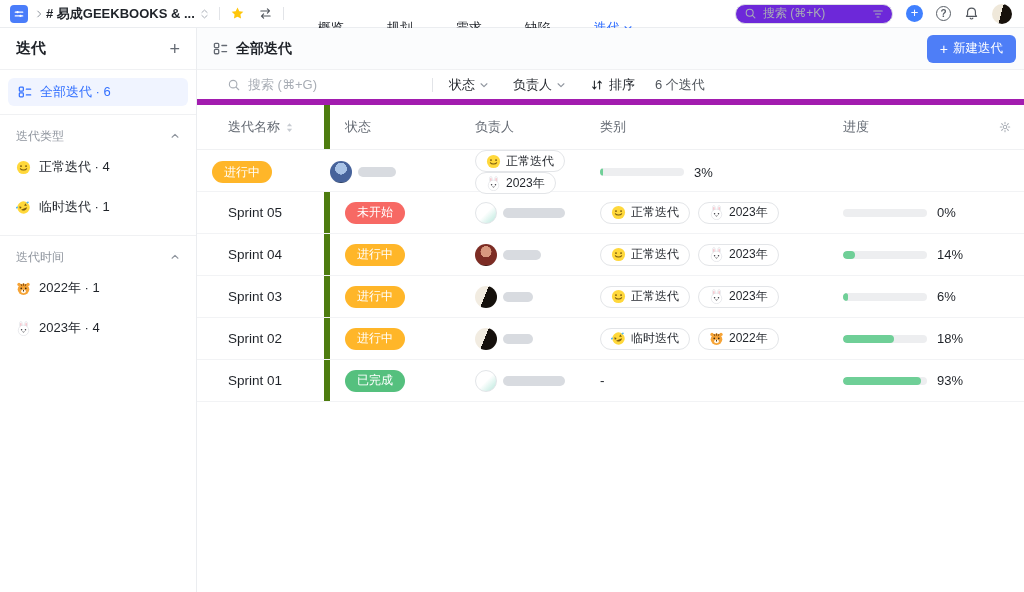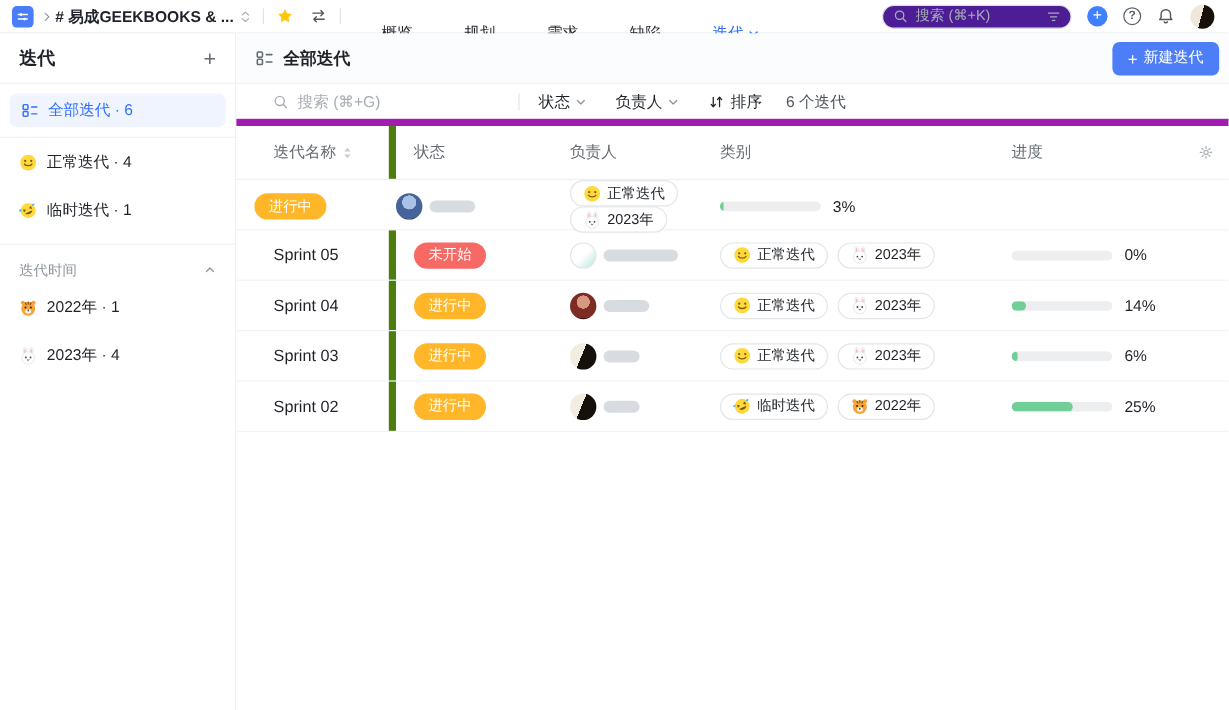--- a/index.html
+++ b/index.html
@@ -19,21 +19,21 @@
   .vdiv { width:1px; height:13px; background:#e2e4e8; margin:0 10px; }
   .icon-btn { display:flex; align-items:center; cursor:pointer; }
   .top-nav { display:flex; gap:43px; margin-left:24px; }
   .nav-item { position:relative; height:28px; display:flex; align-items:center; gap:3px;
               font-size:13px; font-weight:500; cursor:pointer; color:#1f2329;margin-top:28px; }
   .nav-item.active { color:#3370ff; }
   .nav-item.active::after { content:""; position:absolute; left:-2px; right:-2px; bottom:0;
               height:2px; border-radius:1px; background:#3370ff; }
   .tb-right { margin-left:auto; display:flex; align-items:center; gap:13px; }
   .search-pill { width:158px; height:20px; border:1px solid #dde0e4; border-radius:11px;
-              display:flex; align-items:center; gap:6px; padding:0 8px; background:#4c1d95;
+              display:flex; align-items:center; gap:6px; padding:0 8px; background:#6d28d9;
               color:#a8adb5; font-size:12px; cursor:text; }
   .search-pill .ph { flex:1; white-space:nowrap; overflow:hidden; }
   .plus-btn { width:17px; height:17px; border-radius:50%; background:#4080ff; color:#fff;
               font-size:13px; line-height:15px; text-align:center; cursor:pointer; }
   .help-btn { width:15px; height:15px; border-radius:50%; border:1.4px solid #5a6068;
               color:#5a6068; font-size:10px; font-weight:700; display:flex; align-items:center;
               justify-content:center; cursor:pointer; }
   .avatar-top { width:20px; height:20px; border-radius:50%; cursor:pointer;
               background:linear-gradient(105deg,#efe8da 46%,#17110b 46%); }
 
@@ -207,20 +207,26 @@
           <span class="emoji">
             <svg viewBox="0 0 16 16" width="14" height="14" fill="none" stroke="currentColor" stroke-width="1.4">
               <rect x="1.5" y="2.5" width="4.6" height="4.6" rx="1"></rect>
               <rect x="1.5" y="9" width="4.6" height="4.6" rx="1"></rect>
               <path d="M9.5 4.8h5M9.5 11.3h5" stroke-linecap="round"></path>
             </svg>
           </span>
           <span>全部迭代 · 6</span>
         </div>
         <div class="sb-section">
+          <div class="sb-sec-head">
+            <span>迭代类型</span>
+            <span><svg viewBox="0 0 12 12" width="10" height="10">
+                <path d="M2.5 7.5L6 4l3.5 3.5" stroke="#8f959e" fill="none" stroke-width="1.3" stroke-linecap="round" stroke-linejoin="round"></path>
+              </svg></span>
+          </div>
           <div class="sb-item">
             <span class="emoji">
               <svg viewBox="0 0 16 16" width="15" height="15">
                 <circle cx="8" cy="8" r="7" fill="#ffd83b"></circle>
                 <circle cx="5.3" cy="6.5" r="1" fill="#795a10"></circle>
                 <circle cx="10.7" cy="6.5" r="1" fill="#795a10"></circle>
                 <path d="M4.7 9.3c1 1.9 5.6 1.9 6.6 0" stroke="#795a10" stroke-width="1.2" fill="none" stroke-linecap="round"></path>
               </svg>
             </span>
             <span>正常迭代 · 4</span>
@@ -550,19 +556,35 @@
                   <circle cx="10.4" cy="7.8" r=".9" fill="#3c2a12"></circle>
                   <path d="M8 9.8v1" stroke="#3c2a12" stroke-width="1" stroke-linecap="round"></path>
                 </svg>
               </span>
               <span>2022年</span>
             </span></div>
           <div class="cell-progress">
             <span class="track">
               <span class="fill" style="width:61%"></span>
             </span>
-            <span class="pct">25%</span>
+            <span class="pct">18%</span>
+          </div>
+          <div></div>
+        </div>
+        <div class="trow">
+          <div class="cell-name">Sprint 01</div>
+          <div class="cell-status"><span class="pill done">已完成</span></div>
+          <div class="cell-assignee">
+            <span class="av av-mascot-teal"></span>
+            <span class="skel" style="width:62px"></span>
+          </div>
+          <div class="cell-cat"><span class="no-cat">-</span></div>
+          <div class="cell-progress">
+            <span class="track">
+              <span class="fill" style="width:93%"></span>
+            </span>
+            <span class="pct">93%</span>
           </div>
           <div></div>
         </div>
       </div>
   </main>
 </div>
 
 </body></html>

